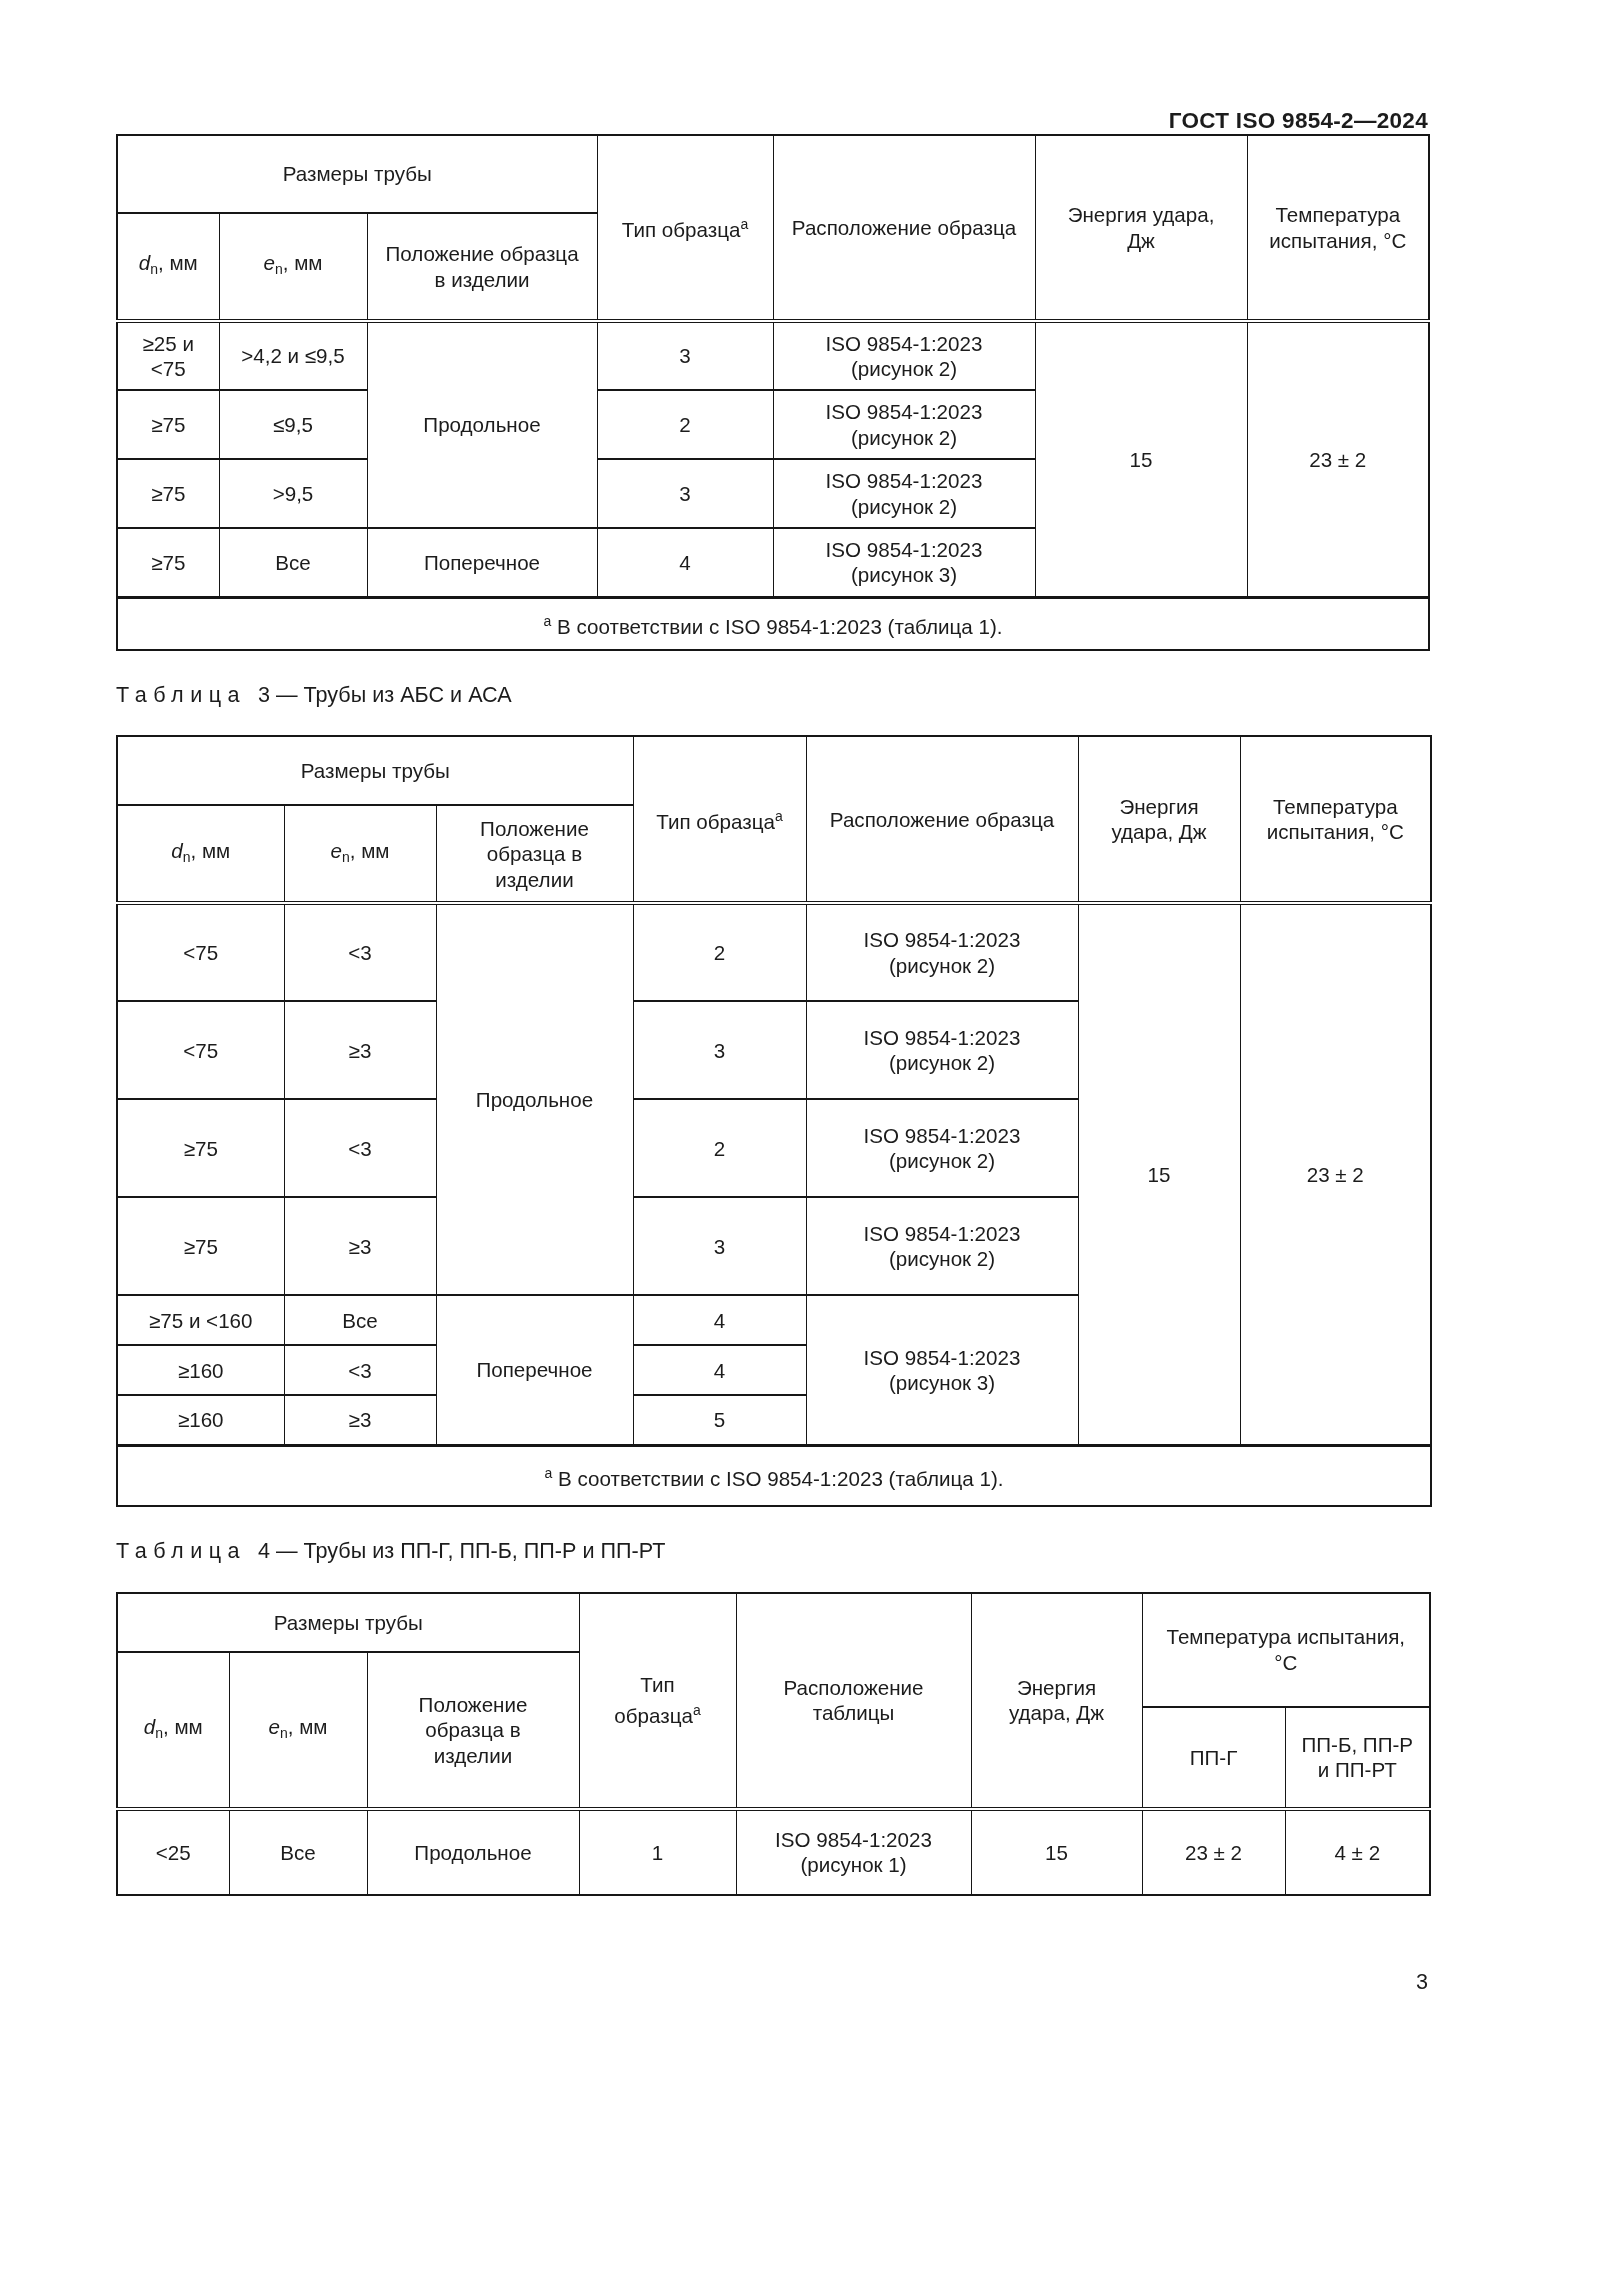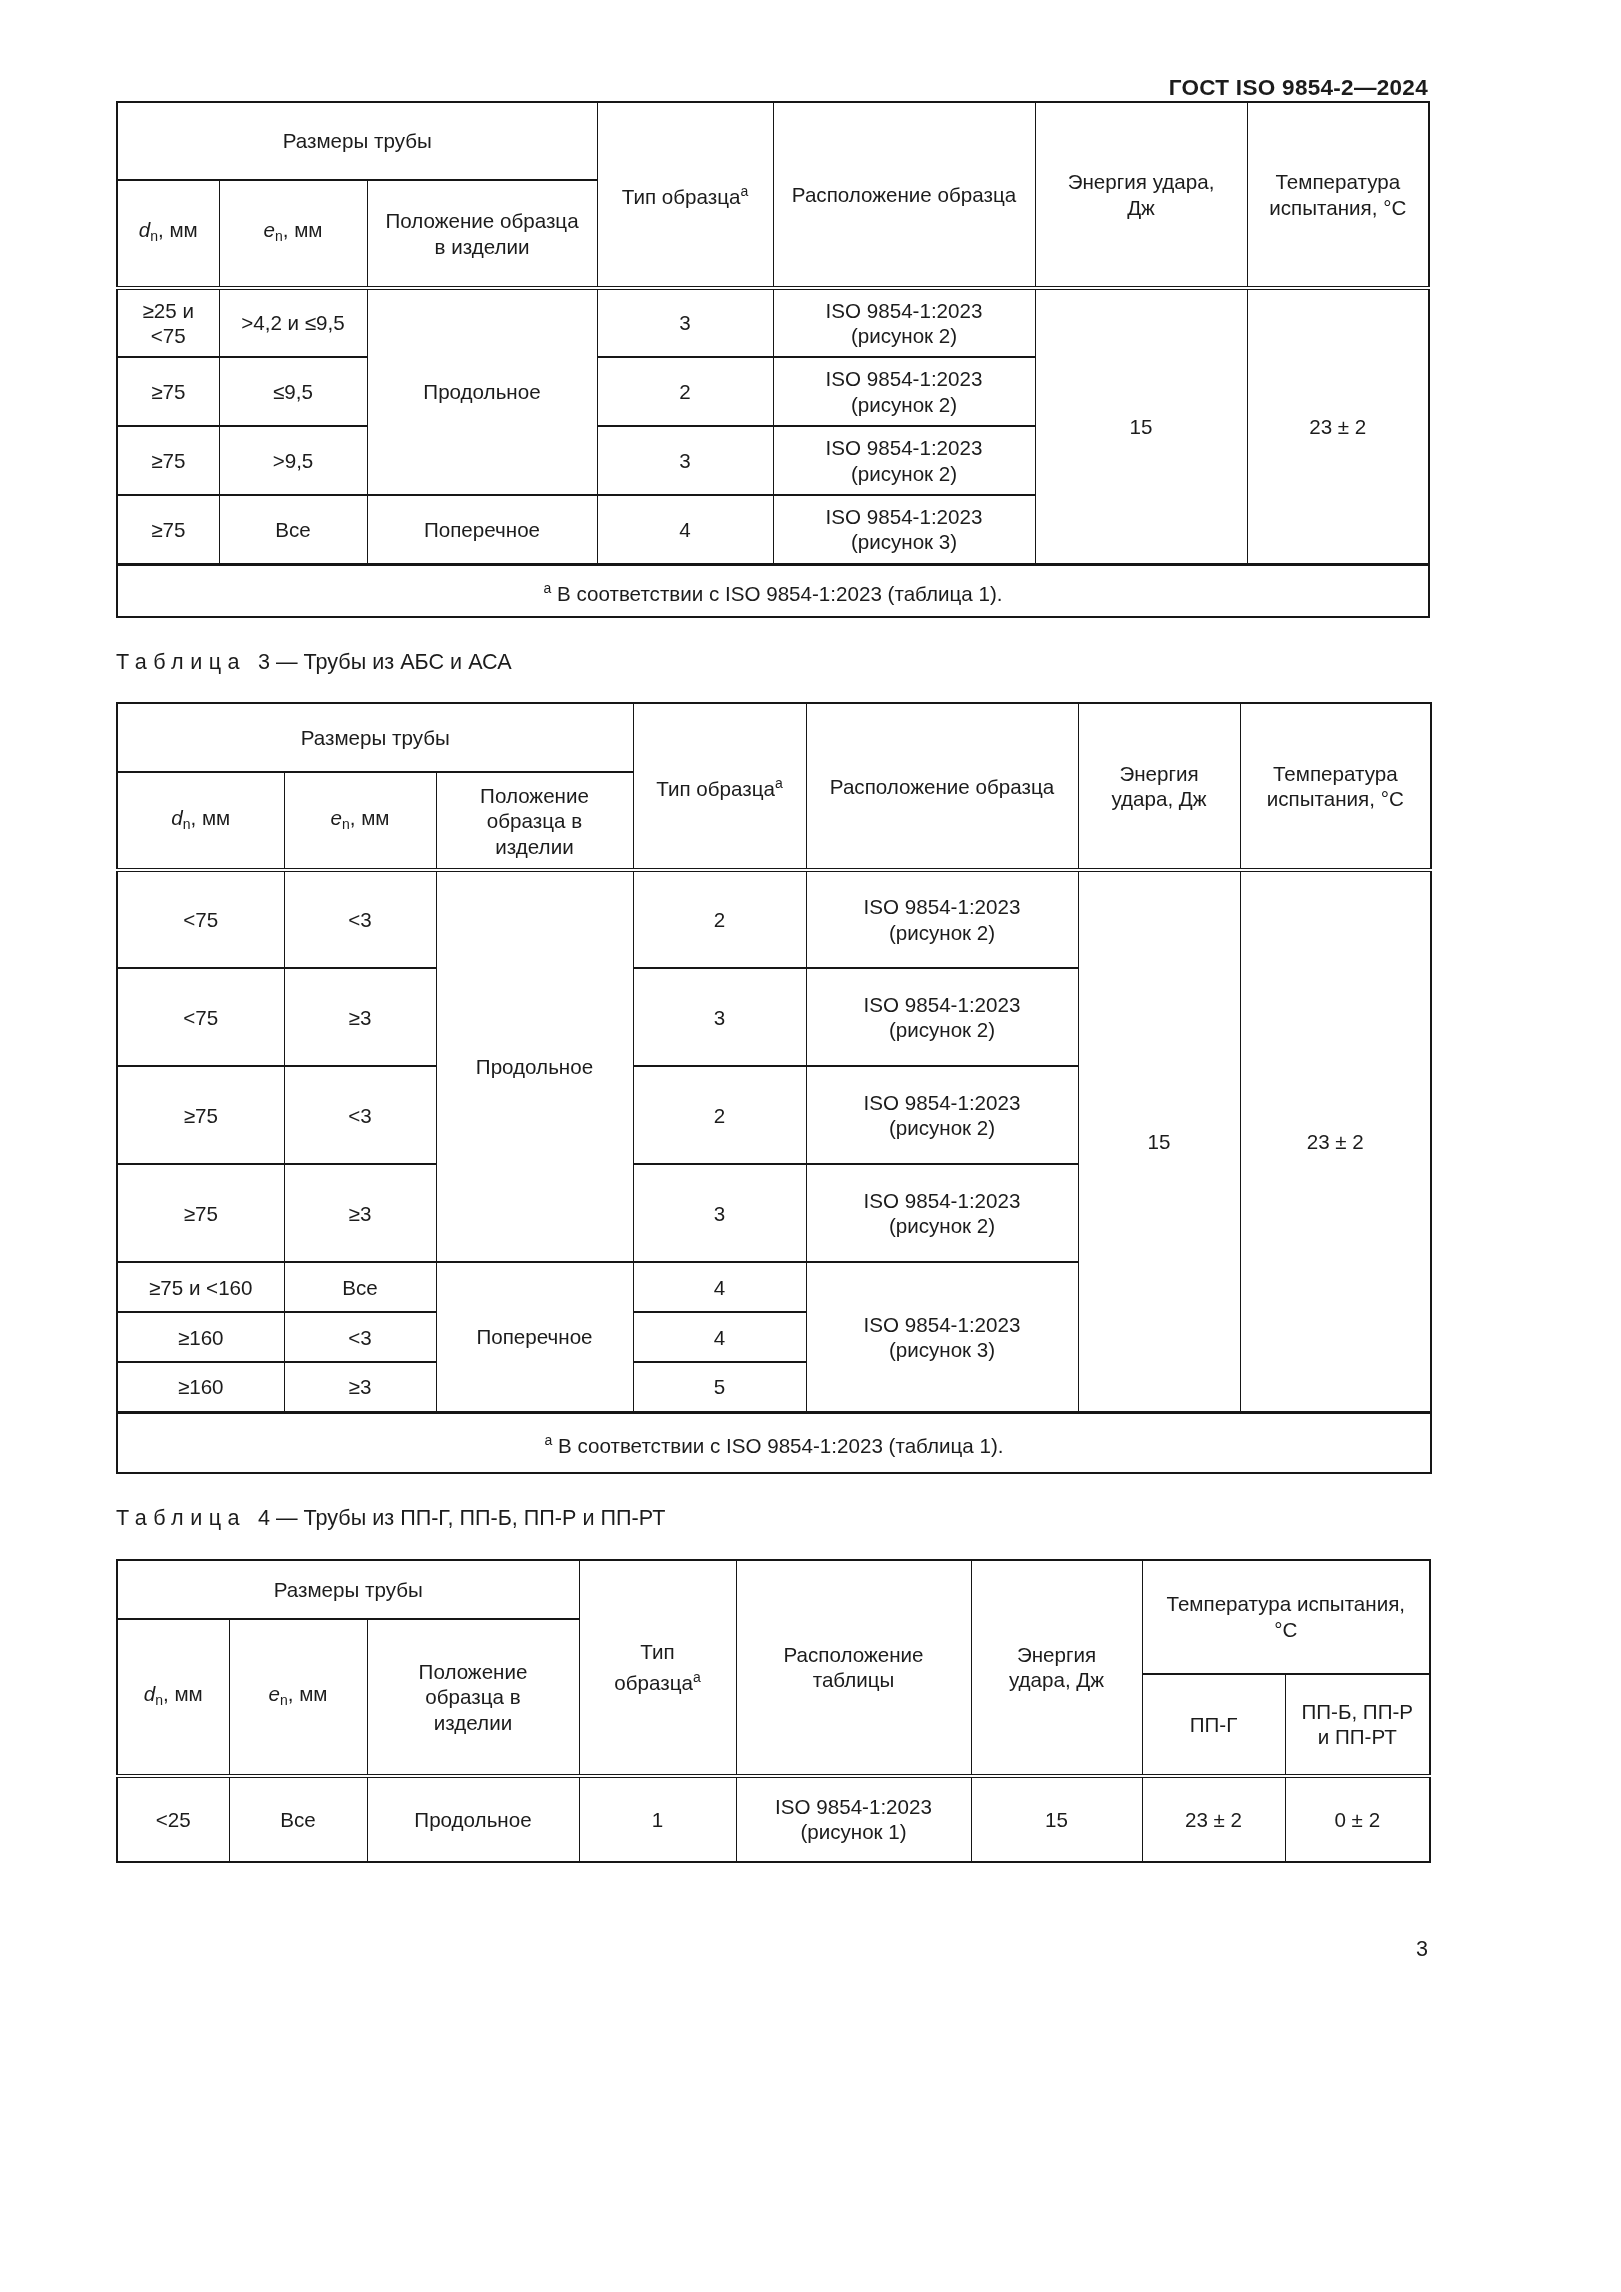--- a/index.html
+++ b/index.html
@@ -13,21 +13,21 @@
     color: #1c1c1c;
     -webkit-font-smoothing: antialiased;
   }
   .content {
     position: absolute;
     left: 116px;
     top: 0;
     width: 1312px;
   }
   .doc-header {
-    padding-top: 75px;
+    padding-top: 108px;
     text-align: right;
     font-size: 22.5px;
     font-weight: 700;
     letter-spacing: 0.3px;
   }
   .caption-italic {
     margin-top: 47px;
     margin-bottom: 21.6px;
     font-size: 21.6px;
     font-style: italic;
@@ -289,21 +289,21 @@
       <tbody>
         <tr class="t4-b">
           <td>&lt;25</td>
           <td>Все</td>
           <td>Продольное</td>
           <td>1</td>
           <td class="pre">ISO 9854-1:2023
 (рисунок 1)</td>
           <td>15</td>
           <td>23 ± 2</td>
-          <td>0 ± 2</td>
+          <td>4 ± 2</td>
         </tr>
       </tbody>
     </table>
 
     <div class="page-num">3</div>
 
   </div>
 </div>
 
 

